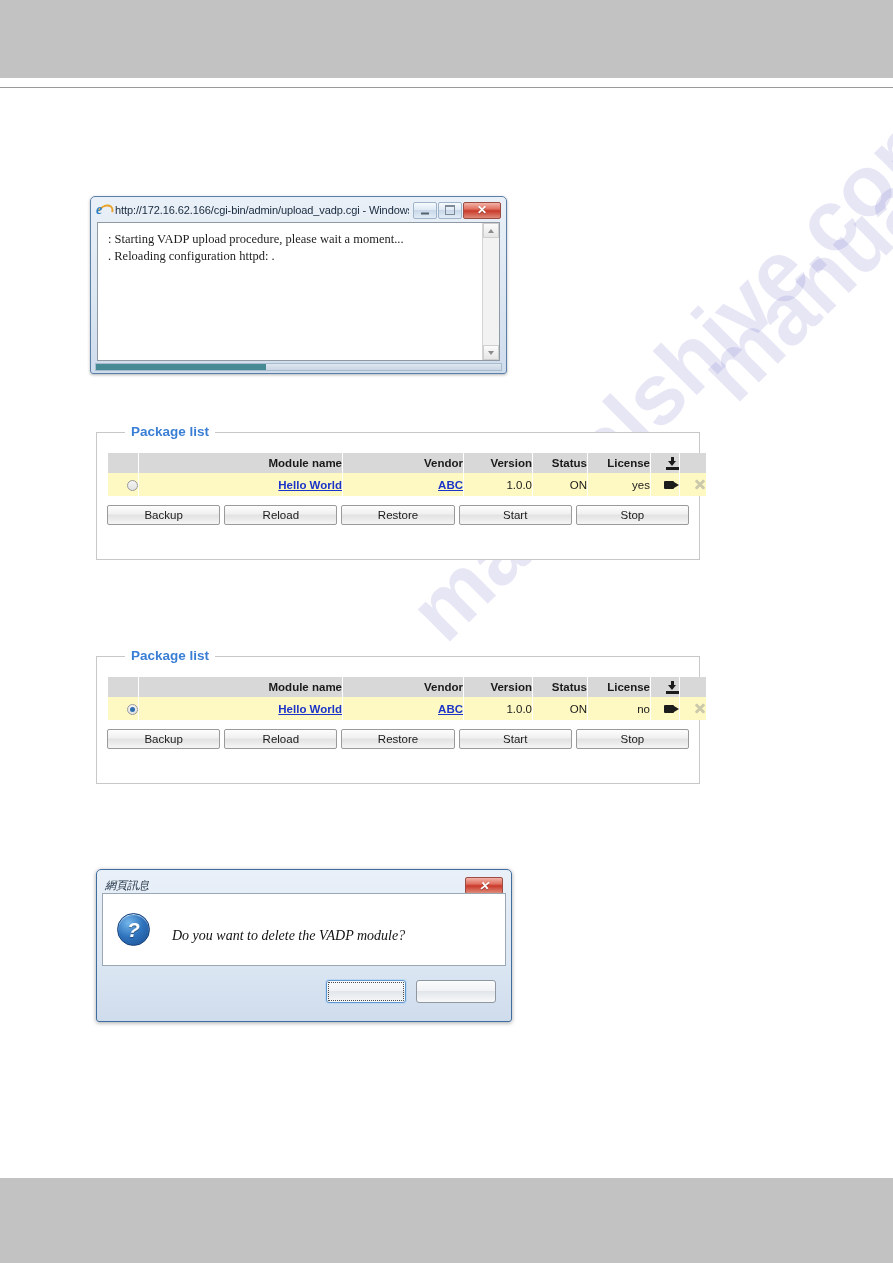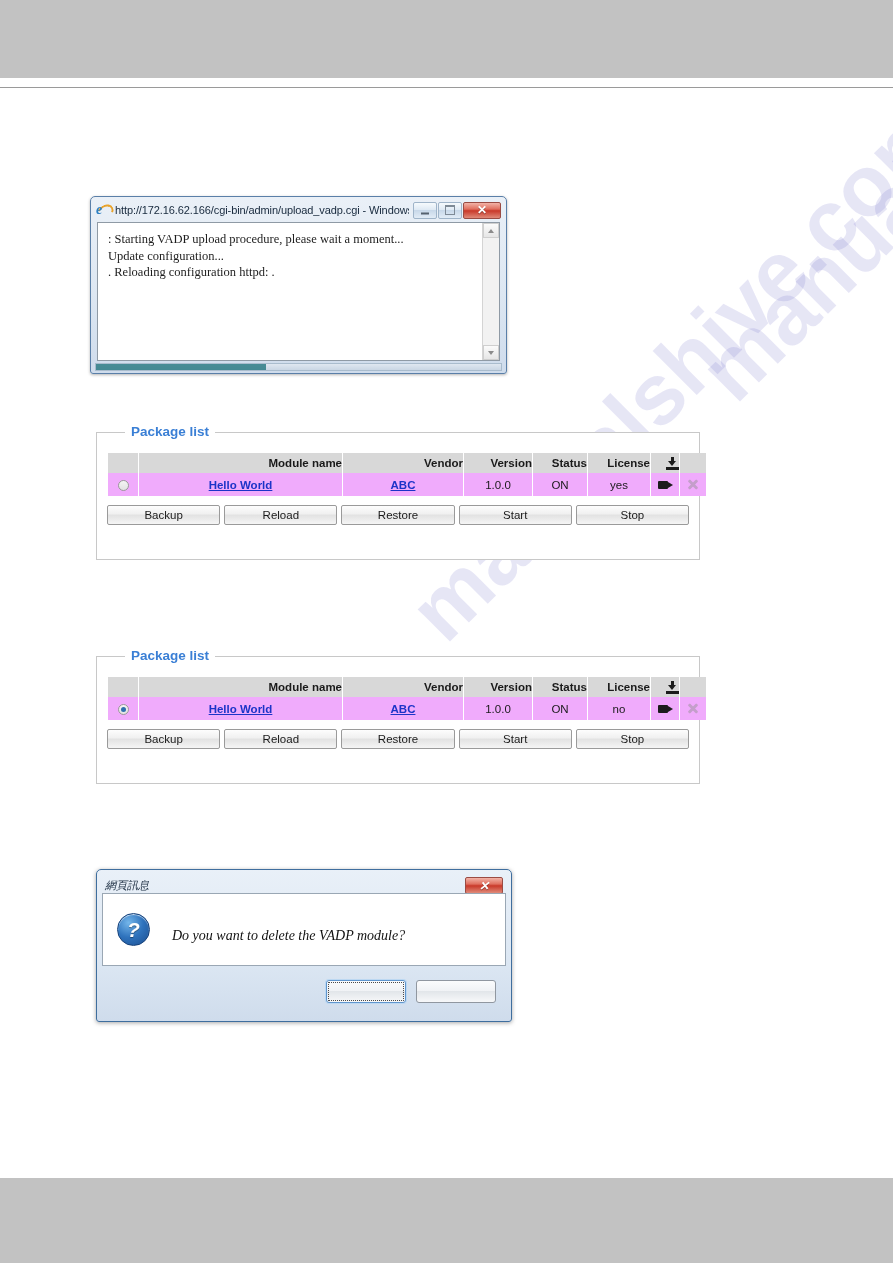--- a/index.html
+++ b/index.html
@@ -271,26 +271,26 @@
     color: #1a1a1a;
     height: 20px;
     padding: 0;
     text-align: right;
     vertical-align: middle;
     border: 0;
   }
   table.pkg-table td {
     height: 23px;
     padding: 0;
-    text-align: center;
+    text-align: right;
     vertical-align: middle;
     font-family: "Liberation Sans", sans-serif;
     font-size: 11.5px;
     color: #1a1a1a;
-    background: #f0abfc;
+    background: #fef9c3;
   }
   .col-radio   { width: 30px; }
   .col-module  { width: 203px; }
   .col-vendor  { width: 120px; }
   .col-version { width: 68px; }
   .col-status  { width: 54px; }
   .col-license { width: 62px; }
   .col-dl      { width: 28px; }
   .col-del     { width: 26px; }
 
@@ -537,21 +537,20 @@
         </div>
       <div class="winbtn close">
         <span class="gl">✕</span>
       </div>
     </div>
   </div>
 
   <div class="ie-content-frame">
     <div class="ie-doc">
       <p>: Starting VADP upload procedure, please wait a moment...</p>
-      <p>Update configuration...</p>
       <p>. Reloading configuration httpd: .</p>
     </div>
     <div class="ie-vscroll">
       <div class="sb-arrow up">
           <i></i>
         </div>
       <div class="sb-arrow down">
           <i></i>
         </div>
     </div>

